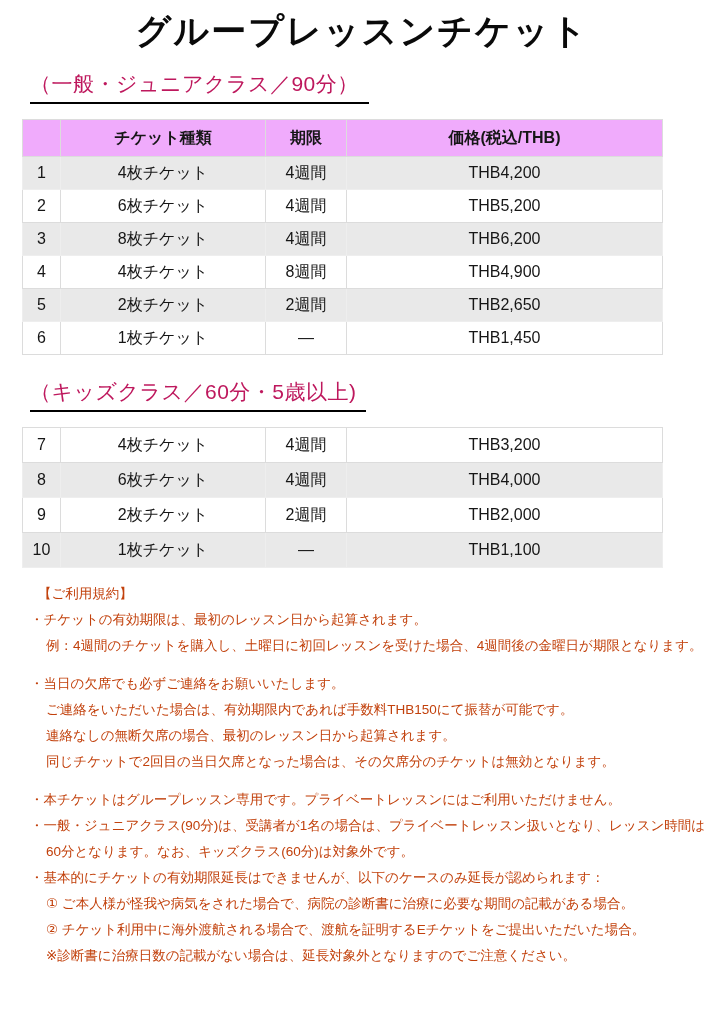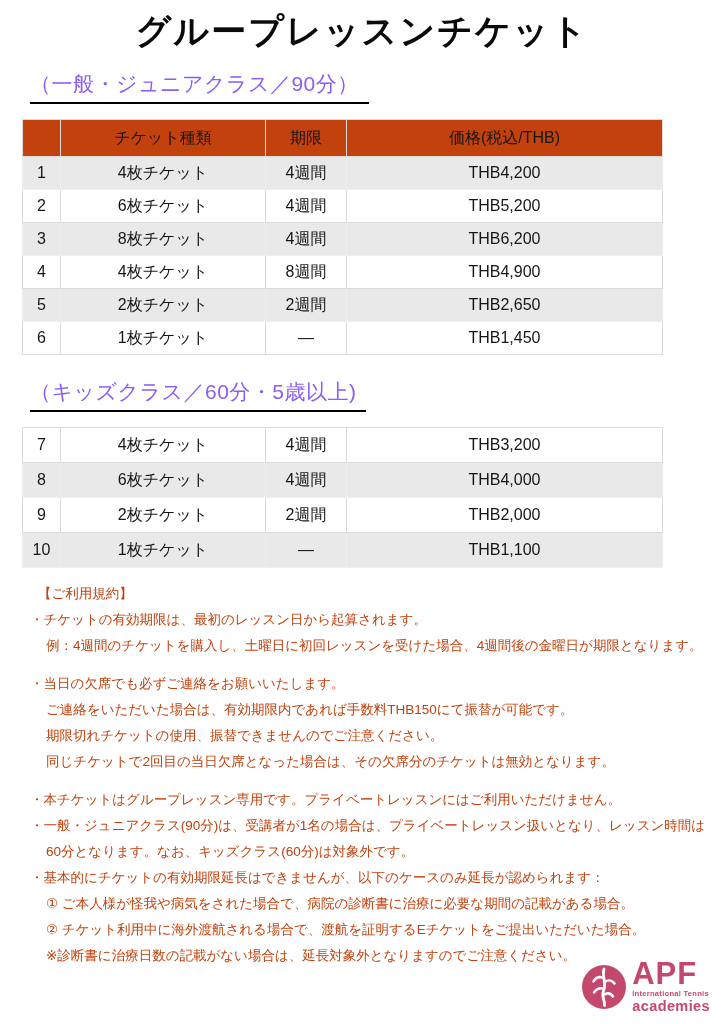--- a/index.html
+++ b/index.html
@@ -18,44 +18,44 @@
     font-weight: bold;
     letter-spacing: 2px;
     color: #0a0a0a;
   }
 
   .section-heading {
     display: inline-block;
     margin: 15px 0 0 30px;
     font-size: 21px;
     font-weight: 500;
-    color: #8b5cf6;
+    color: #be185d;
     border-bottom: 2px solid #000;
     padding: 0 10px 4px 0;
     letter-spacing: 0.5px;
   }
 
   table.price {
     border-collapse: collapse;
     table-layout: fixed;
     width: 640px;
     margin: 15px 0 0 22px;
     font-size: 16px;
     color: #161616;
   }
   table.price th, table.price td {
     text-align: center;
     vertical-align: middle;
     border: 1px solid #dcdcdc;
     padding: 0;
   }
   table.price thead th {
-    font-weight: normal;
+    font-weight: bold;
     height: 37px;
-    background: #c2410c;
+    background: #f0abfc;
   }
   table.t1 tbody td { height: 33px; }
   table.t2 tbody td { height: 35px; }
   tr.shade td { background: #e9e9e9; border-color: #eeeeee; }
 
   .terms {
     margin: 13px 0 0 30px;
     font-size: 13.5px;
     line-height: 26px;
     color: #c2410c;
@@ -194,40 +194,25 @@
       </tbody>
     </table>
   </div>
 
   <div class="terms">
     <p class="terms-heading">【ご利用規約】</p>
     <p class="line">・チケットの有効期限は、最初のレッスン日から起算されます。</p>
     <p class="line ind">例：4週間のチケットを購入し、土曜日に初回レッスンを受けた場合、4週間後の金曜日が期限となります。</p>
     <p class="line gs">・当日の欠席でも必ずご連絡をお願いいたします。</p>
     <p class="line ind">ご連絡をいただいた場合は、有効期限内であれば手数料THB150にて振替が可能です。</p>
-    <p class="line ind">期限切れチケットの使用、振替できませんのでご注意ください。</p>
+    <p class="line ind">連絡なしの無断欠席の場合、最初のレッスン日から起算されます。</p>
     <p class="line ind">同じチケットで2回目の当日欠席となった場合は、その欠席分のチケットは無効となります。</p>
     <p class="line gs">・本チケットはグループレッスン専用です。プライベートレッスンにはご利用いただけません。</p>
     <p class="line">・一般・ジュニアクラス(90分)は、受講者が1名の場合は、プライベートレッスン扱いとなり、レッスン時間は</p>
     <p class="line ind">60分となります。なお、キッズクラス(60分)は対象外です。</p>
     <p class="line">・基本的にチケットの有効期限延長はできませんが、以下のケースのみ延長が認められます：</p>
     <p class="line ind">① ご本人様が怪我や病気をされた場合で、病院の診断書に治療に必要な期間の記載がある場合。</p>
     <p class="line ind">② チケット利用中に海外渡航される場合で、渡航を証明するEチケットをご提出いただいた場合。</p>
     <p class="line ind">※診断書に治療日数の記載がない場合は、延長対象外となりますのでご注意ください。</p>
   </div>
 
-  <div class="logo">
-    <svg class="logo-mark" viewBox="0 0 46 46" xmlns="http://www.w3.org/2000/svg">
-      <circle cx="23" cy="23" r="22" fill="#c4486c"></circle>
-      <path d="M23 5 C 20.5 13 26 19 22.5 27 C 20 33 24.5 37 23.5 41.5" stroke="#ffffff" stroke-width="2.8" fill="none" stroke-linecap="round"></path>
-      <path d="M21.5 13.5 C 18 12.5 14.5 14 12.5 17.5" stroke="#ffffff" stroke-width="2.5" fill="none" stroke-linecap="round"></path>
-      <path d="M24.5 17.5 C 28 15.5 31.5 16.5 33.5 19.5" stroke="#ffffff" stroke-width="2.5" fill="none" stroke-linecap="round"></path>
-      <path d="M22 24.5 C 18.5 23.5 15 25.5 13 28.5" stroke="#ffffff" stroke-width="2.5" fill="none" stroke-linecap="round"></path>
-      <path d="M23.5 30.5 C 27 28.5 30 29.5 32 32.5" stroke="#ffffff" stroke-width="2.5" fill="none" stroke-linecap="round"></path>
-    </svg>
-    <div class="logo-text">
-      <div class="logo-apf">APF</div>
-      <div class="logo-sub1">International Tennis</div>
-      <div class="logo-sub2">academies</div>
-    </div>
-  </div>
 
 </div>
 
 </body></html>

